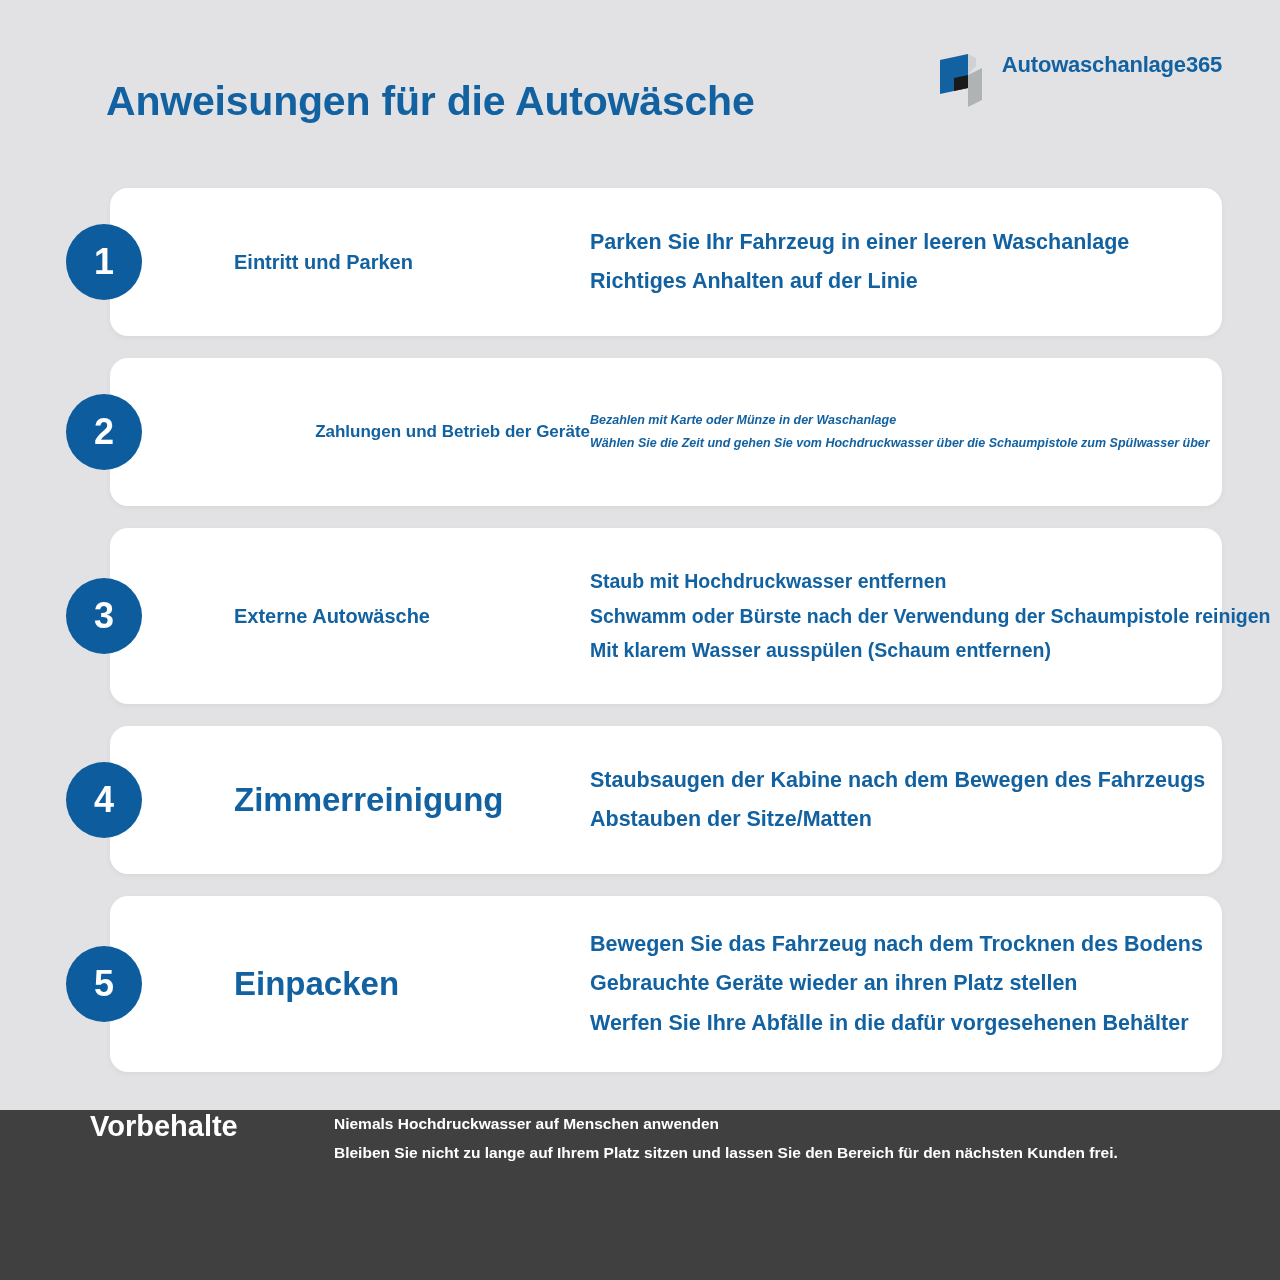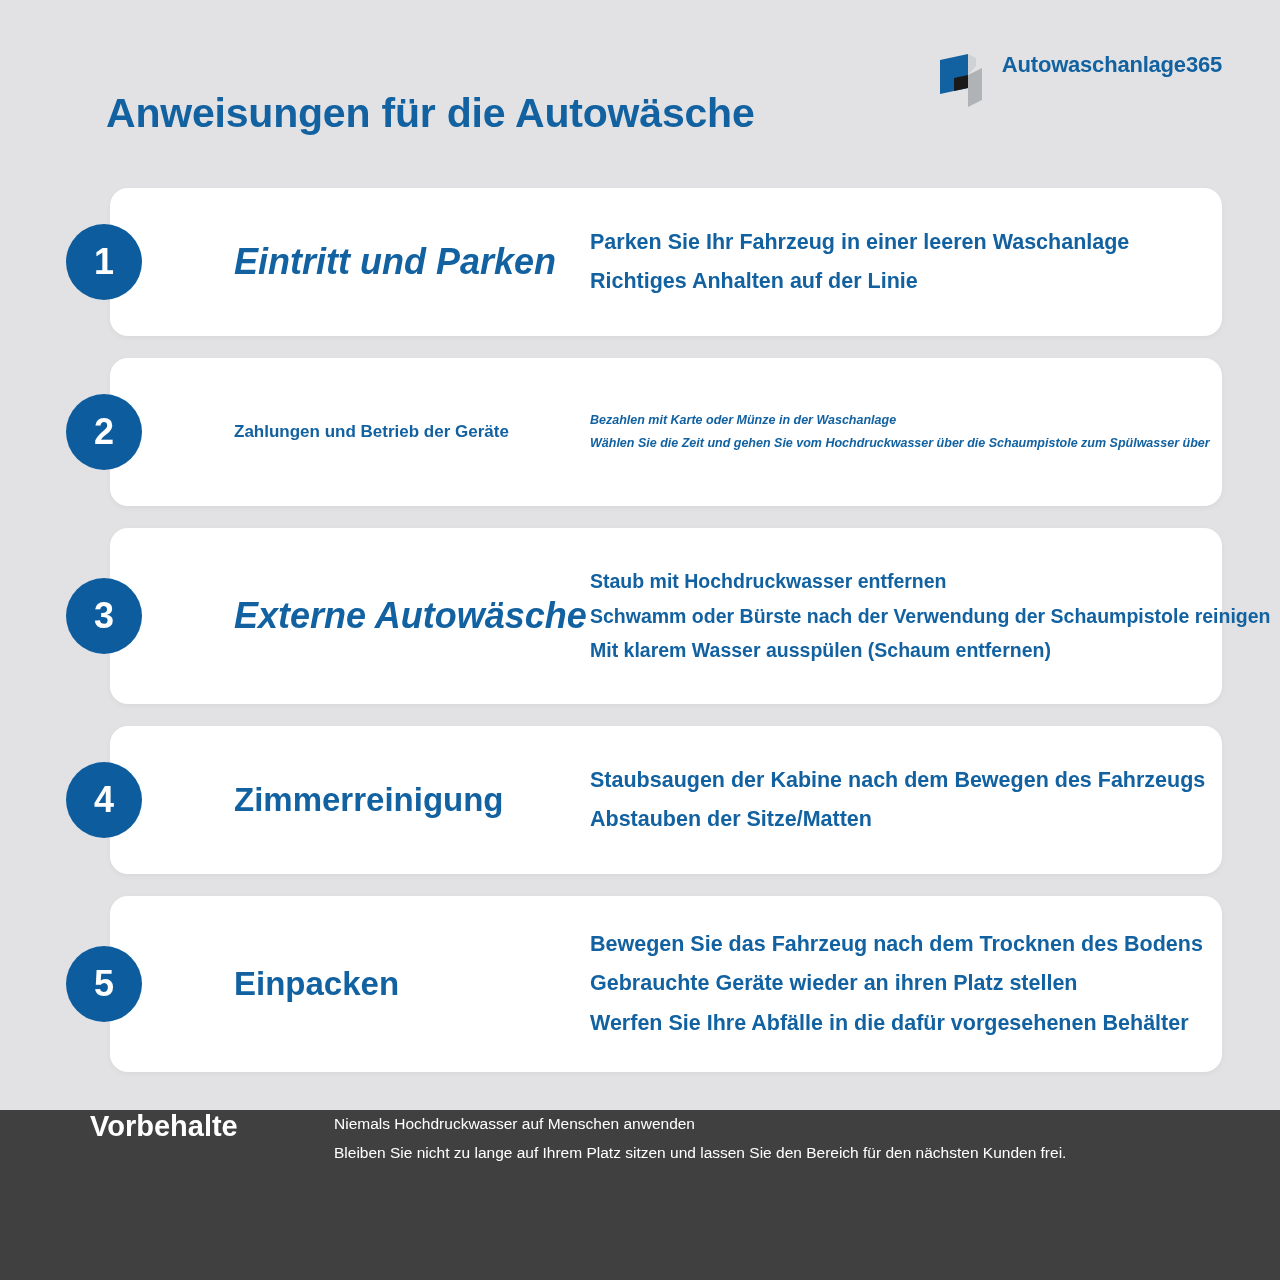--- a/index.html
+++ b/index.html
@@ -24,21 +24,21 @@
   }
 
   
   .header {
     position: relative;
     height: 188px;
   }
   .page-title {
     position: absolute;
     left: 106px;
-    top: 90px;
+    top: 78px;
     font-size: 41px;
     font-weight: bold;
     color: #1261a0;
     letter-spacing: -0.2px;
     white-space: nowrap;
   }
   .brand {
     position: absolute;
     right: 58px;
     top: 52px;
@@ -99,22 +99,22 @@
   }
 
   .step-title {
     color: #1261a0;
     font-weight: bold;
     padding-left: 124px;
     box-sizing: border-box;
     flex: 0 0 480px;
     width: 480px;
   }
-  .step-title.t-lg { font-size: 36px; font-style: italic; }
-  .step-title.t-sm { font-size: 17px; }
+  .step-title.t-lg { font-size: 20px; }
+  .step-title.t-sm { font-size: 17px; text-align: right; }
   .step-title.t-xl { font-size: 33px; }
 
   .step-lines {
     color: #1261a0;
     flex: 1 1 auto;
     padding-right: 20px;
   }
   .step-lines .line { white-space: nowrap; }
   .step-lines.l-lg { font-size: 21.5px; line-height: 1.82; font-weight: bold; }
   .step-lines.l-sm { font-size: 12.5px; line-height: 1.82; font-weight: bold; font-style: italic; }
@@ -137,21 +137,21 @@
     color: #ffffff;
     font-size: 29px;
     font-weight: bold;
     flex: 0 0 240px;
     white-space: nowrap;
   }
   .footer-lines {
     color: #ffffff;
     font-size: 15.5px;
     line-height: 1.85;
-    font-weight: normal;
+    font-weight: bold;
     padding-left: 4px;
   }
   .footer-lines .line { white-space: nowrap; }
 </style>
 </head>
 <body>
 
 <div class="page">
 
   <div class="header">

